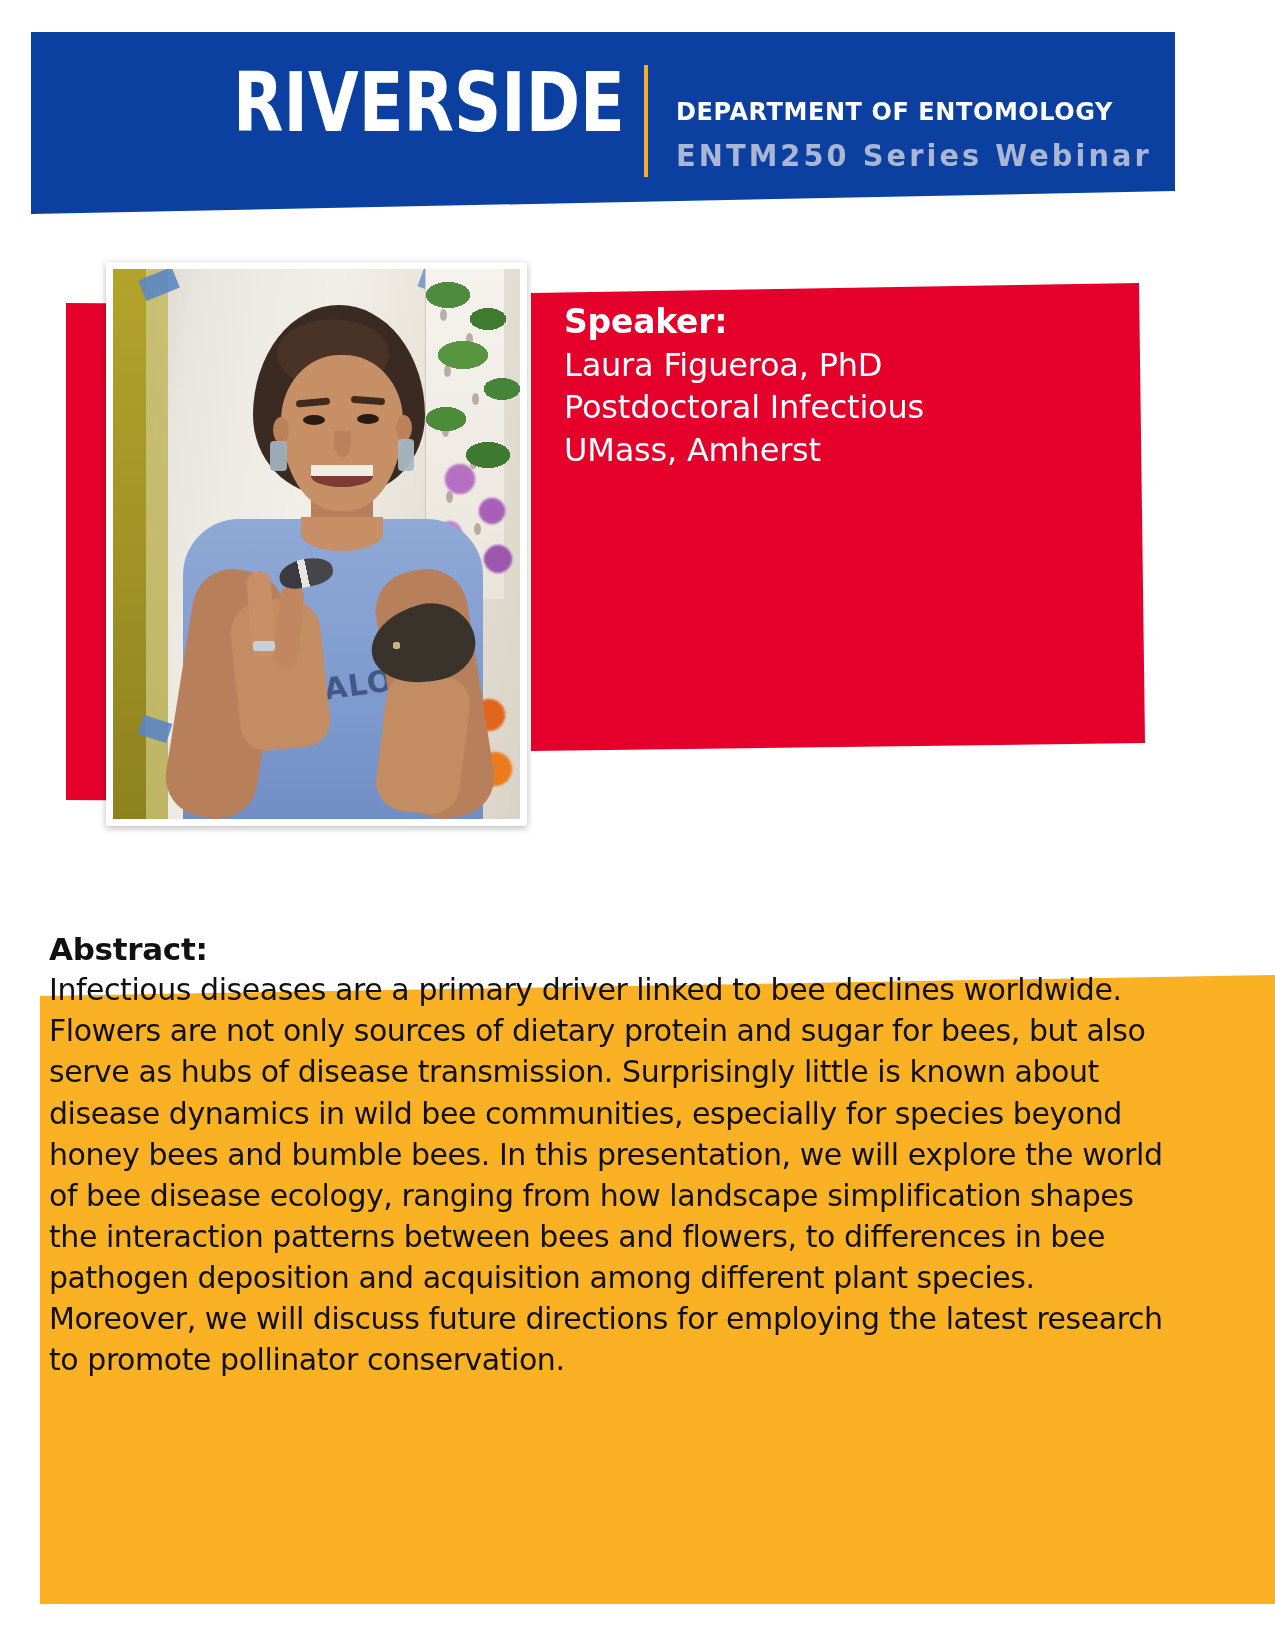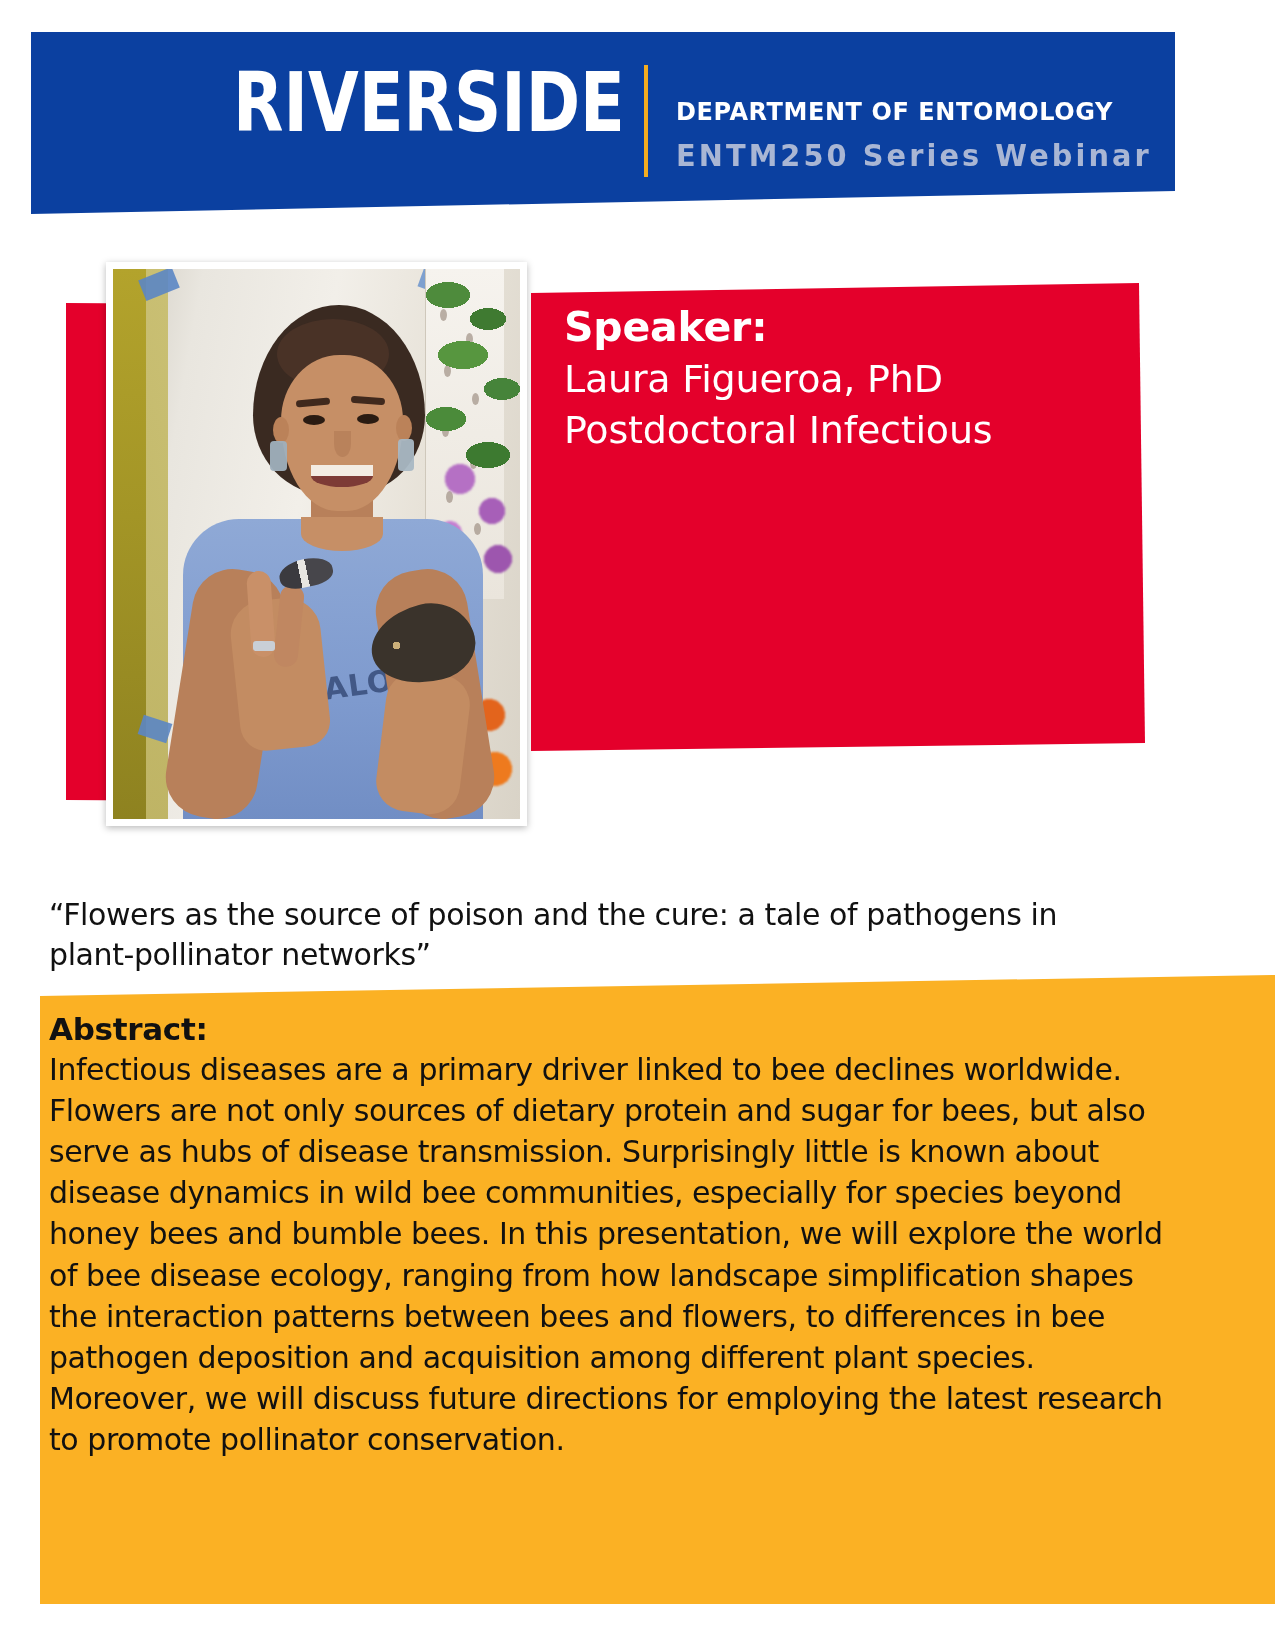--- a/index.html
+++ b/index.html
@@ -275,28 +275,28 @@
   .info-content {
     position: absolute;
     left: 564px;
     top: 300px;
     width: 600px;
     color: #ffffff;
   }
   .speaker-heading {
     font-family: "DejaVu Sans", sans-serif;
     font-weight: bold;
-    font-size: 41px;
+    font-size: 33px;
     line-height: 1.32;
     letter-spacing: -0.2px;
   }
   .speaker-line {
     font-family: "DejaVu Sans", sans-serif;
     font-weight: normal;
-    font-size: 38px;
+    font-size: 32px;
     line-height: 1.33;
     letter-spacing: -0.2px;
   }
   .detail-table {
     margin-top: 36px;
     border-collapse: collapse;
   }
   .detail-table td {
     padding: 0 0 5px 0;
     font-size: 31px;
@@ -423,22 +423,22 @@
     <div class="pc-hand-r"></div>
     <div class="pc-butterfly-lg"></div>
   </div>
 </div>
 
 <div class="info-panel"></div>
 <div class="info-content">
   <div class="speaker-heading">Speaker:</div>
   <div class="speaker-line">Laura Figueroa, PhD</div>
   <div class="speaker-line">Postdoctoral Infectious</div>
+  <div class="speaker-line">UMass, Amherst</div>
 
 </div>
 
 <div class="abstract-block"></div>
 <div class="abstract-content">
-  <div class="ab-title">“Flowers as the source of poison and the cure: a tale of pathogens in plant-pollinator networks”</div>
   <div class="ab-spacer"></div>
   <div class="ab-heading">Abstract:</div>
   <div class="ab-body">Infectious diseases are a primary driver linked to bee declines worldwide. Flowers are not only sources of dietary protein and sugar for bees, but also serve as hubs of disease transmission. Surprisingly little is known about disease dynamics in wild bee communities, especially for species beyond honey bees and bumble bees. In this presentation, we will explore the world of bee disease ecology, ranging from how landscape simplification shapes the interaction patterns between bees and flowers, to differences in bee pathogen deposition and acquisition among different plant species. Moreover, we will discuss future directions for employing the latest research to promote pollinator conservation.</div>
 </div>
 
 </body></html>

